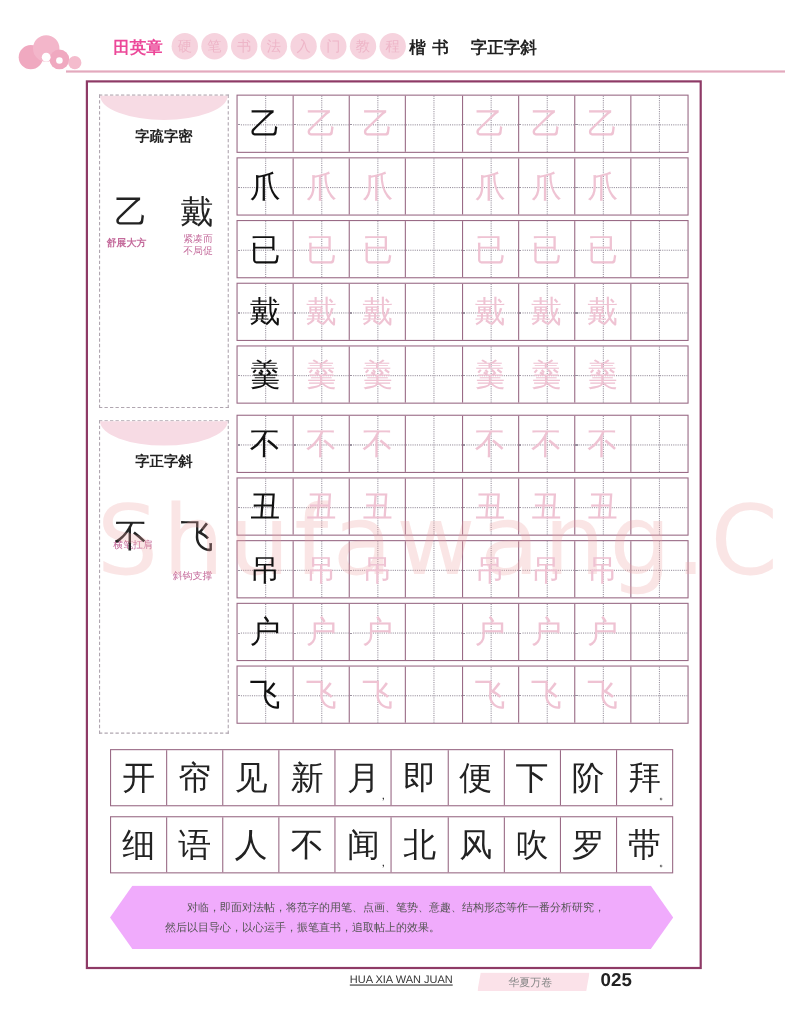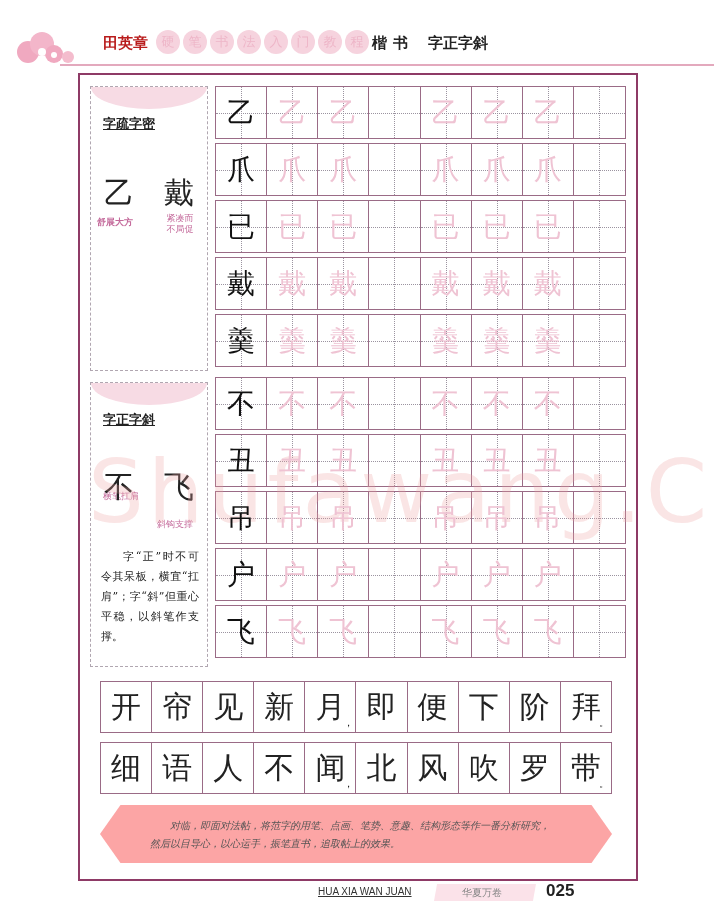--- a/index.html
+++ b/index.html
@@ -1,33 +1,33 @@
 <!DOCTYPE html>
 <html><head>
 <meta charset="utf-8">
 <style>
   * { box-sizing: border-box; margin: 0; padding: 0; }
   body { width: 714px; height: 918px; background: #ffffff; position: relative; overflow: hidden;
          font-family: "DejaVu Serif", serif; color: #222; }
   .header { position: absolute; left: 0; top: 20px; width: 714px; height: 50px; }
   .cloud { position: absolute; left: 14px; top: 10px; width: 70px; height: 36px; }
   .header-line { position: absolute; left: 60px; right: 0; top: 44px; height: 2px; background: #e3a9bd; }
-  .header-author { position: absolute; left: 103px; top: 14px; font-size: 15px; font-weight: bold; color: #b91c1c; }
+  .header-author { position: absolute; left: 103px; top: 14px; font-size: 15px; font-weight: bold; color: #ec4899; }
   .header-series { position: absolute; left: 156px; top: 10px; display: flex; gap: 3px; }
   .series-chip { width: 24px; height: 24px; border-radius: 50%; background: #f6d3de; color: #eeb6c8;
                  font-size: 13px; display: flex; align-items: center; justify-content: center; }
   .header-style { position: absolute; left: 372px; top: 14px; font-size: 15px; font-weight: bold; letter-spacing: 6px; }
   .header-topic { position: absolute; left: 428px; top: 14px; font-size: 15px; font-weight: bold; }
 
   .frame { position: absolute; left: 78px; top: 73px; width: 560px; height: 808px; border: 2px solid #8e3a66; }
   .side { position: absolute; left: 90px; width: 118px; border: 1px dashed #b0a6b0; background: #fff; }
   .side-top { position: absolute; left: 0; top: 0; width: 100%; height: 22px;
               background: #f7dbe4; border-radius: 0 0 50% 50% / 0 0 100% 100%; }
-  .side-title { position: absolute; left: 12px; width: 100%; top: 28px; text-align: left;
-                font-family: "DejaVu Sans", sans-serif; font-size: 13px; font-weight: bold; text-decoration: underline; }
+  .side-title { position: absolute; left: 0; width: 100%; top: 28px; text-align: center;
+                font-family: "DejaVu Sans", sans-serif; font-size: 13px; font-weight: bold; }
   .big-chars { position: absolute; left: 0; width: 100%; display: flex; justify-content: center; gap: 30px;
                font-size: 30px; font-family: "DejaVu Serif", serif; }
   .note { position: absolute; font-family: "DejaVu Sans", sans-serif; font-size: 9px; color: #c46a9b; line-height: 11px; }
   .side-body { position: absolute; left: 10px; right: 8px; font-size: 11px; line-height: 20px; text-align: justify; text-indent: 2em; }
 
   .grid { position: absolute; left: 215px; width: 411px; }
   .grid-row { display: flex; height: 53px; border: 1px solid #9a6b86; margin-bottom: 4px; }
   .cell { width: 51.4px; height: 100%; border-right: 1px solid #9a6b86; position: relative;
           display: flex; align-items: center; justify-content: center; font-size: 28px; }
   .cell:last-child { border-right: none; }
@@ -36,22 +36,22 @@
   .cell span { position: relative; z-index: 1; }
   .cell.model span { color: #111; }
   .cell.trace span { color: #efc3d3; }
 
   .phrase-row { position: absolute; left: 100px; width: 512px; height: 52px; display: flex; border: 1px solid #9a6b86; }
   .pcell { flex: 1; border-right: 1px solid #9a6b86; display: flex; align-items: center; justify-content: center;
            font-size: 30px; position: relative; }
   .pcell:last-child { border-right: none; }
   .punct { position: absolute; right: 2px; bottom: 2px; font-size: 10px; }
 
-  .tip { position: absolute; left: 100px; top: 805px; width: 512px; height: 58px; background: #fca5a5;
-         clip-path: polygon(4% 0, 96% 0, 100% 50%, 96% 100%, 4% 100%, 0 50%); font-style: italic; }
+  .tip { position: absolute; left: 100px; top: 805px; width: 512px; height: 58px; background: #f0abfc;
+         clip-path: polygon(4% 0, 96% 0, 100% 50%, 96% 100%, 4% 100%, 0 50%); }
   .tip-text { position: absolute; left: 50px; right: 60px; top: 12px; font-size: 10px; line-height: 18px; color: #555; text-indent: 2em; }
 
   .watermark { position: absolute; left: 88px; top: 440px; font-family: "DejaVu Sans", sans-serif;
                font-size: 88px; color: rgba(238, 160, 160, 0.28); letter-spacing: 4px; pointer-events: none; }
 
   .footer-en { position: absolute; left: 318px; top: 886px; font-family: "Liberation Sans", sans-serif; font-size: 10px; color: #333; text-decoration: underline; }
   .footer-cn-bg { position: absolute; left: 434px; top: 884px; width: 102px; height: 17px; background: #fbe2e9;
                   clip-path: polygon(3% 0, 100% 0, 97% 100%, 0 100%); }
   .footer-cn { position: absolute; left: 462px; top: 886px; font-size: 10px; color: #888; }
   .footer-page { position: absolute; left: 546px; top: 881px; font-size: 17px; font-weight: bold; font-family: Liberation Sans, sans-serif; }
@@ -99,21 +99,20 @@
 
 <div class="side" style="top:382px; height:285px;">
   <div class="side-top"></div>
   <div class="side-title">字正字斜</div>
   <div class="note" style="left:12px; top:60px;margin-top:48px;">横笔扛肩</div>
   <div class="big-chars" style="top:84px;">
     <span>不</span>
     <span>飞</span>
   </div>
   <div class="note" style="left:66px; top:136px;">斜钩支撑</div>
-  <div class="side-body" style="top:164px;">字“正”时不可令其呆板，横宜“扛肩”；字“斜”但重心平稳，以斜笔作支撑。</div>
 </div>
 
 <div class="grid" id="grid" style="top:86px;">
     <div class="grid-row">
       <div class="cell model">
         <span>乙</span>
       </div>
       <div class="cell trace">
         <span>乙</span>
       </div>

